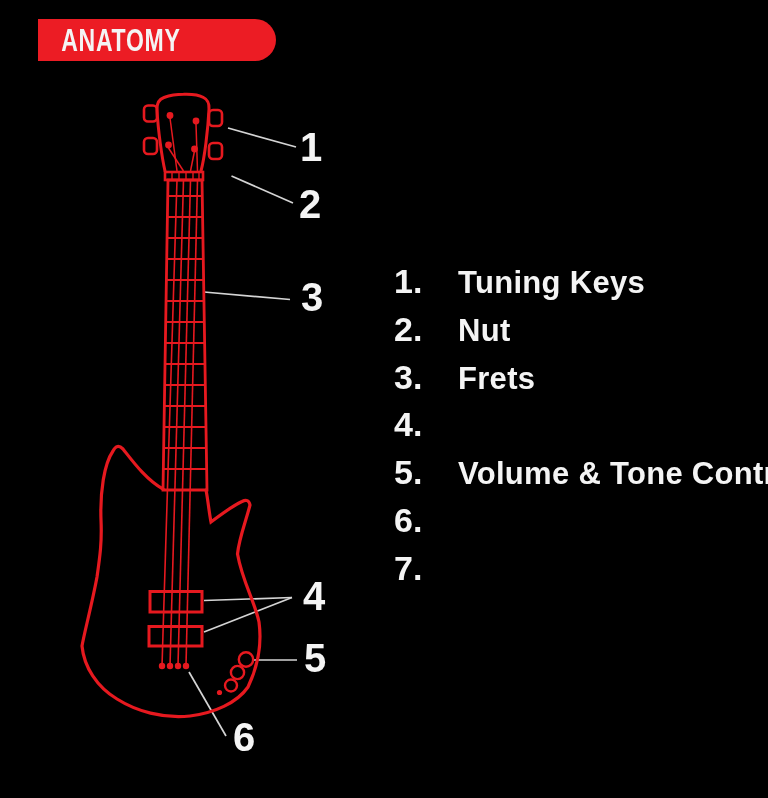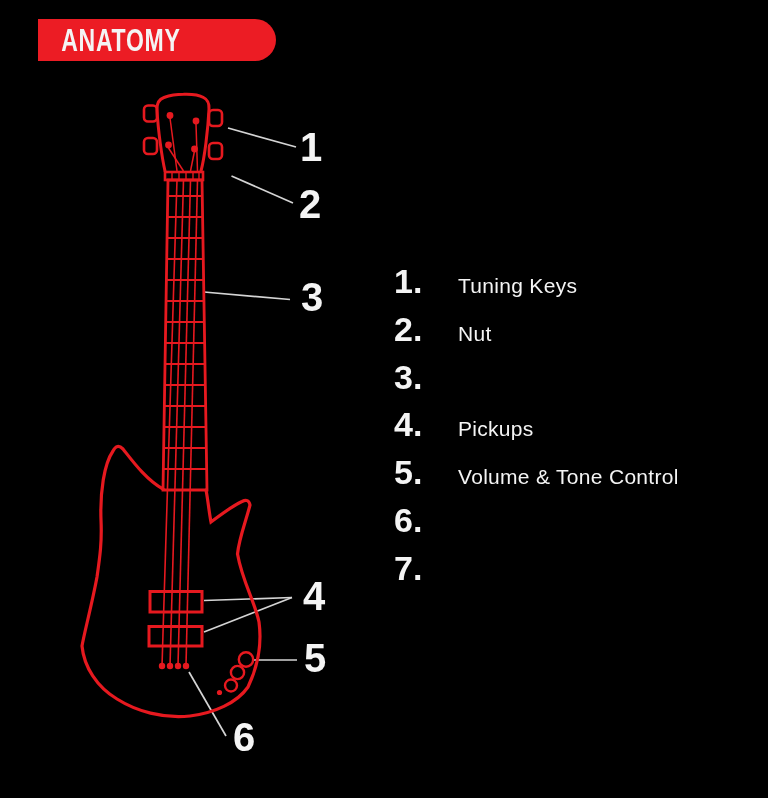--- a/index.html
+++ b/index.html
@@ -62,22 +62,22 @@
     height: 47.8px;
   }
   .legend-row .num {
     width: 64px;
     color: var(--text-white, #f4f4f4);
     font-size: 34px;
     font-weight: 700;
   }
   .legend-row .lbl {
     color: var(--text-white, #f4f4f4);
-    font-size: 21px;
-    font-weight: 400;
+    font-size: 31px;
+    font-weight: 700;
     letter-spacing: 0.3px;
     white-space: nowrap;
   }
 </style>
 </head>
 <body>
 
 <div class="stage">
 
   <svg width="768" height="798" viewBox="0 0 768 798">
@@ -211,25 +211,25 @@
     <span class="lbl">Tuning Keys</span>
   </div>
 
   <div class="legend-row">
     <span class="num">2.</span>
     <span class="lbl">Nut</span>
   </div>
 
   <div class="legend-row">
     <span class="num">3.</span>
+    <span class="lbl">Frets</span>
   </div>
 
   <div class="legend-row">
     <span class="num">4.</span>
-    <span class="lbl">Pickups</span>
   </div>
 
   <div class="legend-row">
     <span class="num">5.</span>
     <span class="lbl">Volume &amp; Tone Control</span>
   </div>
 
   <div class="legend-row">
     <span class="num">6.</span>
   </div>

